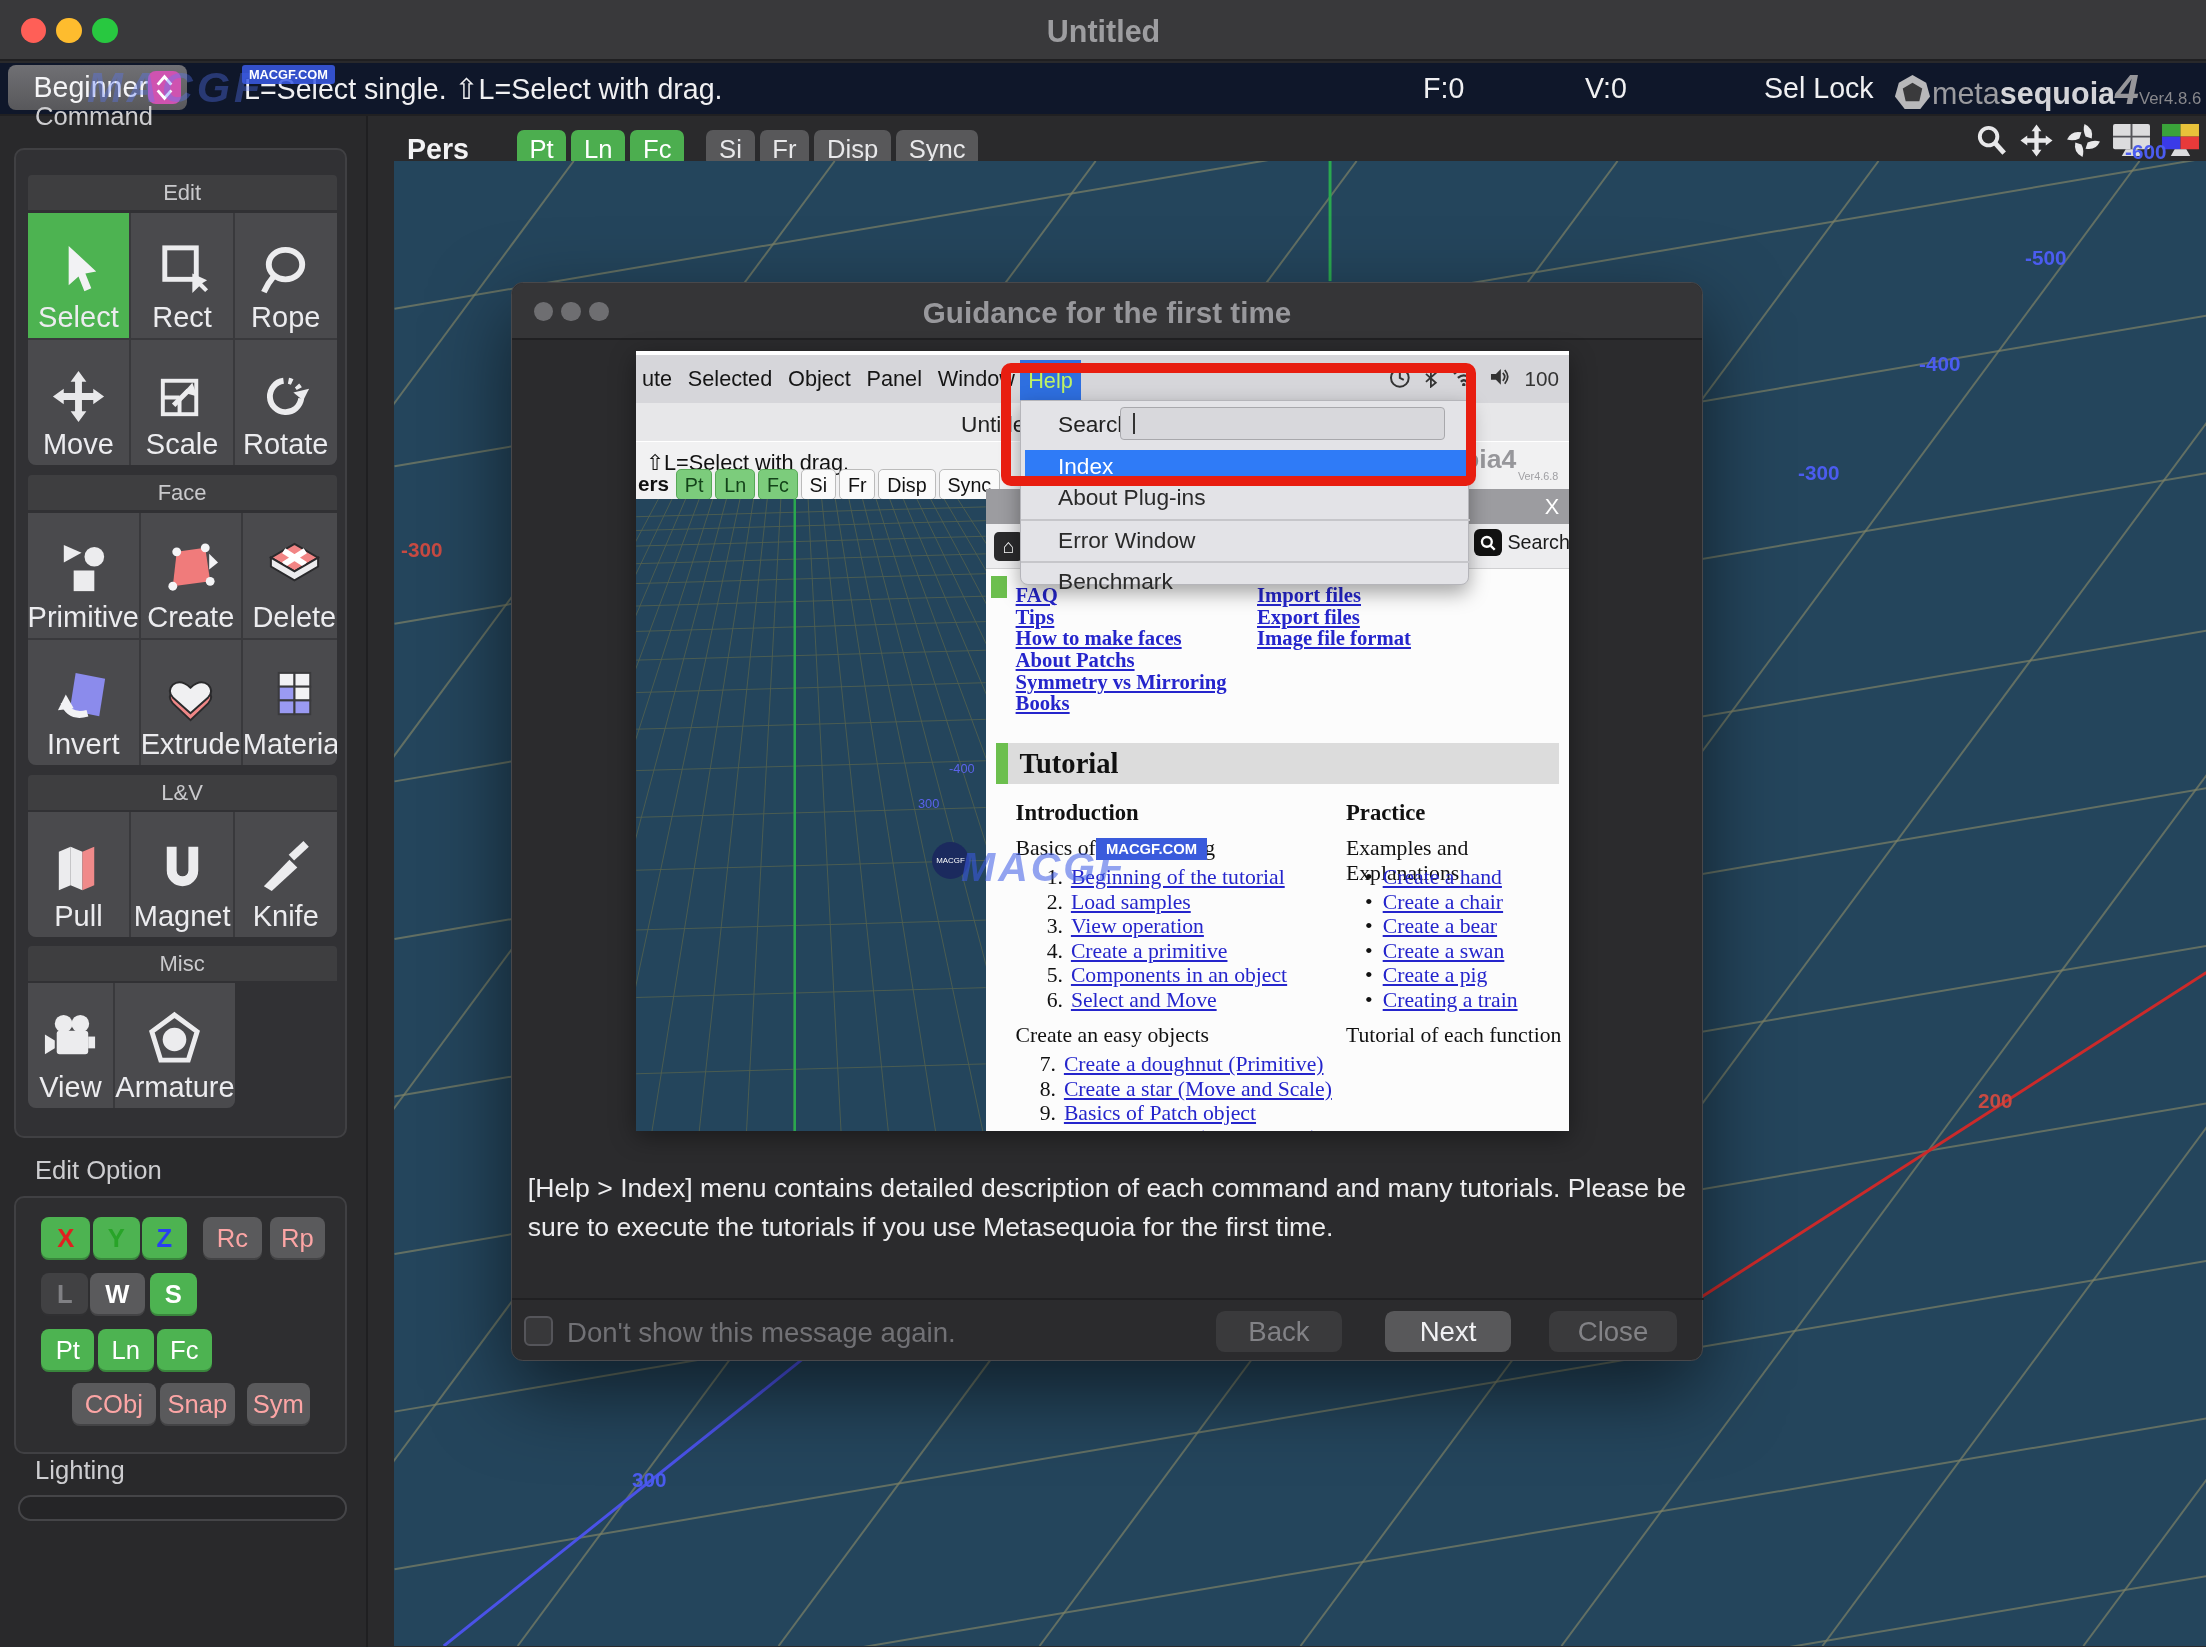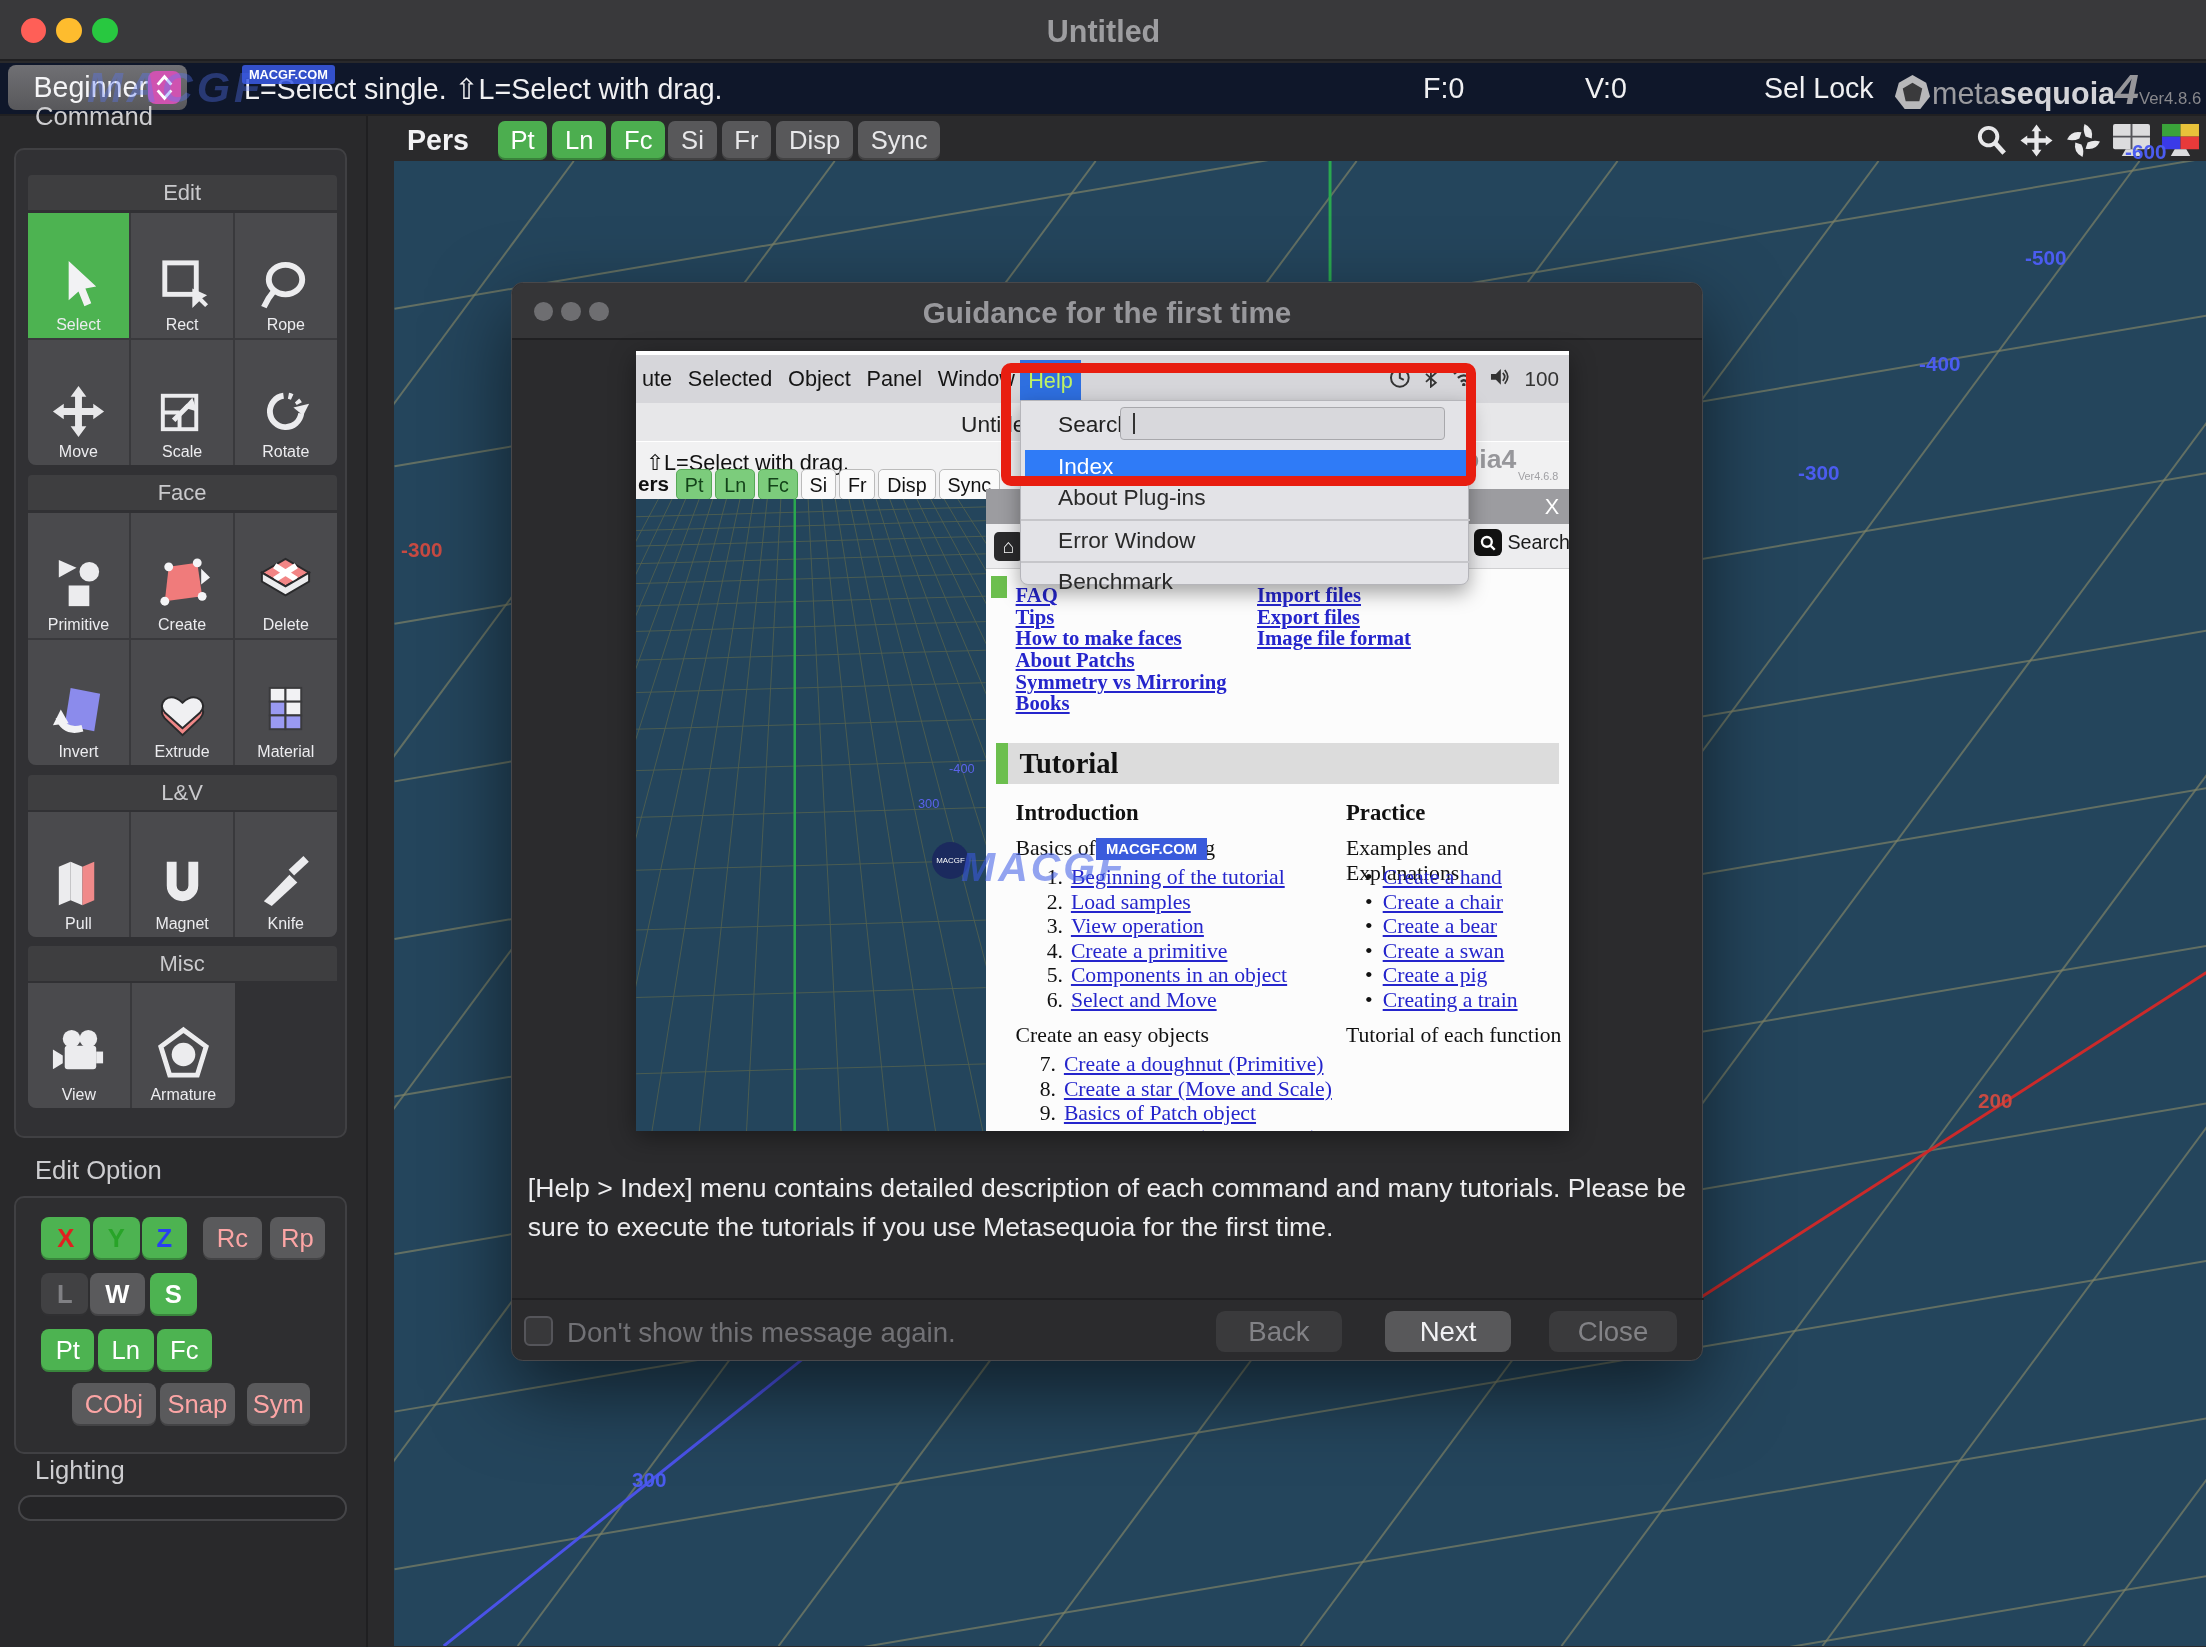--- a/index.html
+++ b/index.html
@@ -29,31 +29,31 @@
   
   #sidebar { position:absolute; left:0; top:116px; width:368px; height:1531px; background:#29292b; border-right:2px solid #1f1f21; }
   .side-label { position:absolute; left:35px; font-size:25.6px; color:#cdcdd0; }
   .panel { position:absolute; left:13.8px; width:333px; background:#313134; border:2px solid #404043; border-radius:9.9px; }
   .sec-h { position:absolute; left:11.8px; width:309px; height:35px; background:#3e3e40; border-radius:3.9px 3.9px 0 0; color:#c9c9cc; font-size:22px; text-align:center; line-height:35px; }
   .tgrid { position:absolute; left:11.8px; width:309px; display:grid; grid-template-columns:repeat(3,1fr); gap:2px; background:#39393c; border-radius:0 0 7.9px 7.9px; overflow:hidden; }
   .tgrid.two { width:207px; grid-template-columns:repeat(2,1fr); }
   .cell { background:#4a4a4d; height:125px; display:flex; flex-direction:column; align-items:center; justify-content:flex-end; padding-bottom:3.9px; }
   .cell svg { margin-bottom:2px; }
   .cell.on { background:#4db351; }
-  .clbl { font-size:16px; color:#ececef; }
+  .clbl { font-size:29px; color:#ececef; }
 
   .opt { position:absolute; height:43px; border-radius:7.9px; font-size:25.6px; font-weight:bold; text-align:center; line-height:43px; box-shadow:inset 0 -2px 0 rgba(0,0,0,.25); }
   .opt.green { background:#4db351; color:#fff; }
   .opt.gray { background:#5a5a5c; color:#fca5a5; font-weight:normal; }
   .opt.dim { background:#414143; color:#808084; }
   #lighting-bar { position:absolute; left:17.7px; top:1379px; width:329px; height:25.6px; background:#252527; border:2px solid #454548; border-radius:12.8px; }
 
   
   #vp-wrap { position:absolute; left:368px; top:116px; width:1838px; height:1531px; background:#2a2a2c; }
-  #pers-row { position:absolute; left:39px; top:5px; display:flex; align-items:center; gap:3px; }
+  #pers-row { position:absolute; left:39px; top:14px; display:flex; align-items:center; gap:22px; }
   #pers-label { font-size:28.6px; font-weight:bold; color:#f2f2f4; margin-right:25.6px; }
   .trow { display:flex; gap:4.9px; }
   .tgl { height:39px; padding:0 12.8px; border-radius:6.9px; font-size:25.6px; line-height:39px; color:#fff; background:#4cae4f; box-shadow:inset 0 -2px 0 rgba(0,0,0,.25); }
   .trow.off .tgl { background:#58585a; color:#e8e8ea; }
   #vp-icons { position:absolute; right:5.9px; top:5.9px; display:flex; align-items:center; gap:9.9px; }
   #teal { position:absolute; left:25.6px; top:45px; width:1813px; height:1485px; background:#24455c; overflow:hidden; }
   .axlbl { position:absolute; font-size:20.7px; font-weight:bold; }
   .axlbl.blue { color:#4b5cf0; }
   .axlbl.red { color:#c84a42; }
 

